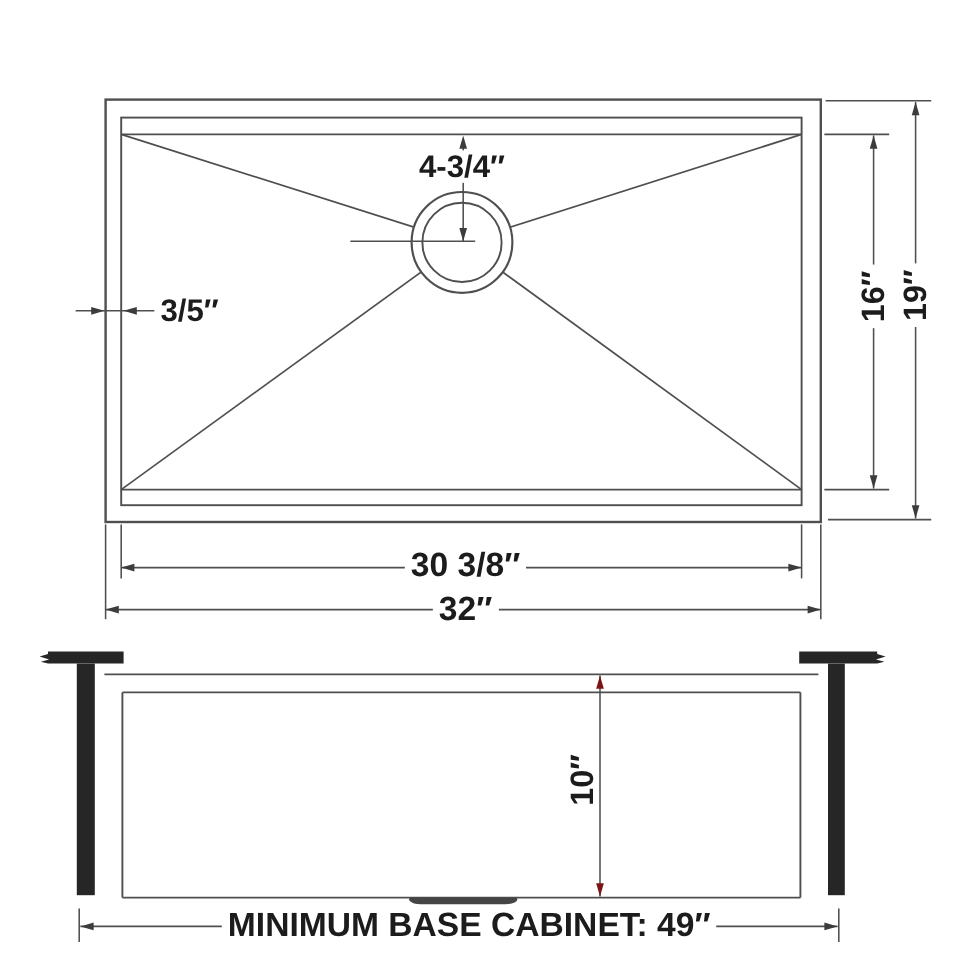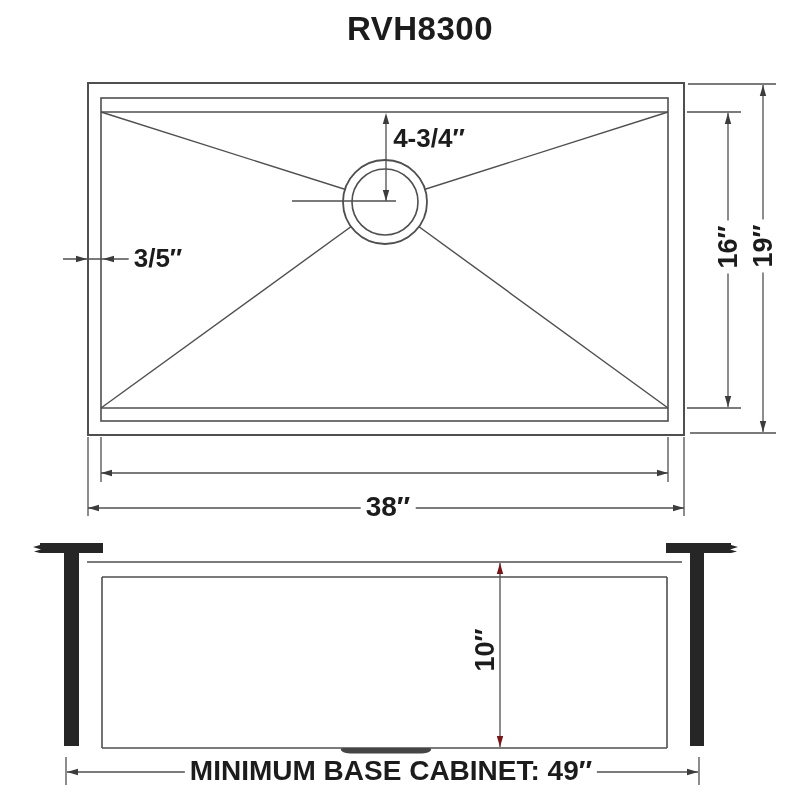--- a/index.html
+++ b/index.html
@@ -89,30 +89,30 @@
       <polygon points="684,508 673,504.8 673,511.2"></polygon>
       <polygon points="67,772 78,768.8 78,775.2"></polygon>
       <polygon points="698,772 687,768.8 687,775.2"></polygon>
     </g>
     <g fill="#7b1416" stroke="none">
       <polygon points="500,563 496.8,574 503.2,574"></polygon>
       <polygon points="500,747 496.8,736 503.2,736"></polygon>
     </g>
   </svg>
 
-  <div class="lbl title" style="left:420px;top:29px;">RVH8300</div>
 
-  <div class="lbl f26" style="left:385px;top:139px;margin-left:44px;">4-3/4″</div>
+  <div class="lbl f26" style="left:385px;top:139px;">4-3/4″</div>
 
   <div class="lbl f26" style="left:158px;top:259px;">3/5″</div>
 
   <div class="lbl vert f27" style="left:728px;top:247px;">16″</div>
 
   <div class="lbl vert f27" style="left:763px;top:246px;">19″</div>
 
+  <div class="lbl f28" style="left:388px;top:471px;">30 3/8″</div>
 
-  <div class="lbl f28" style="left:388px;top:507px;">38″</div>
+  <div class="lbl f28" style="left:388px;top:507px;">32″</div>
 
   <div class="lbl vert f27" style="left:485px;top:650px;">10″</div>
 
   <div class="lbl f28" style="left:391px;top:771px;">MINIMUM BASE CABINET: 49″</div>
 
 </div>
 
 </body></html>

